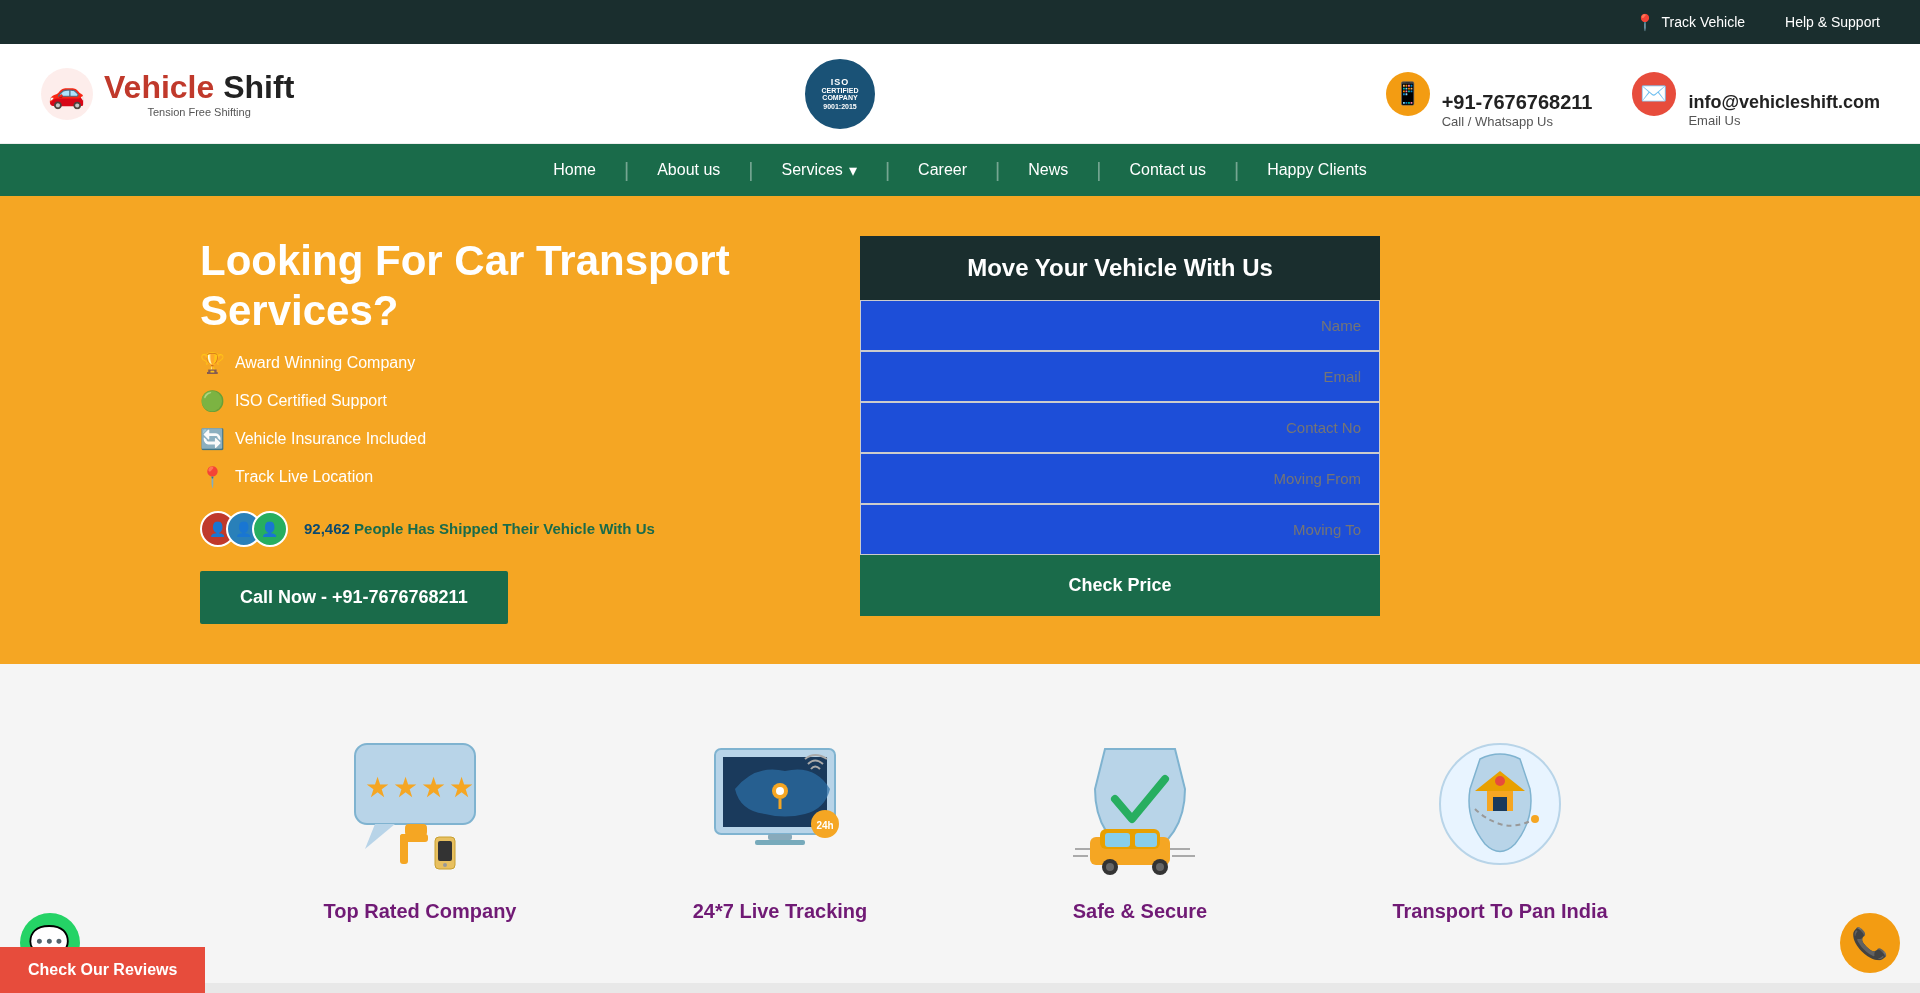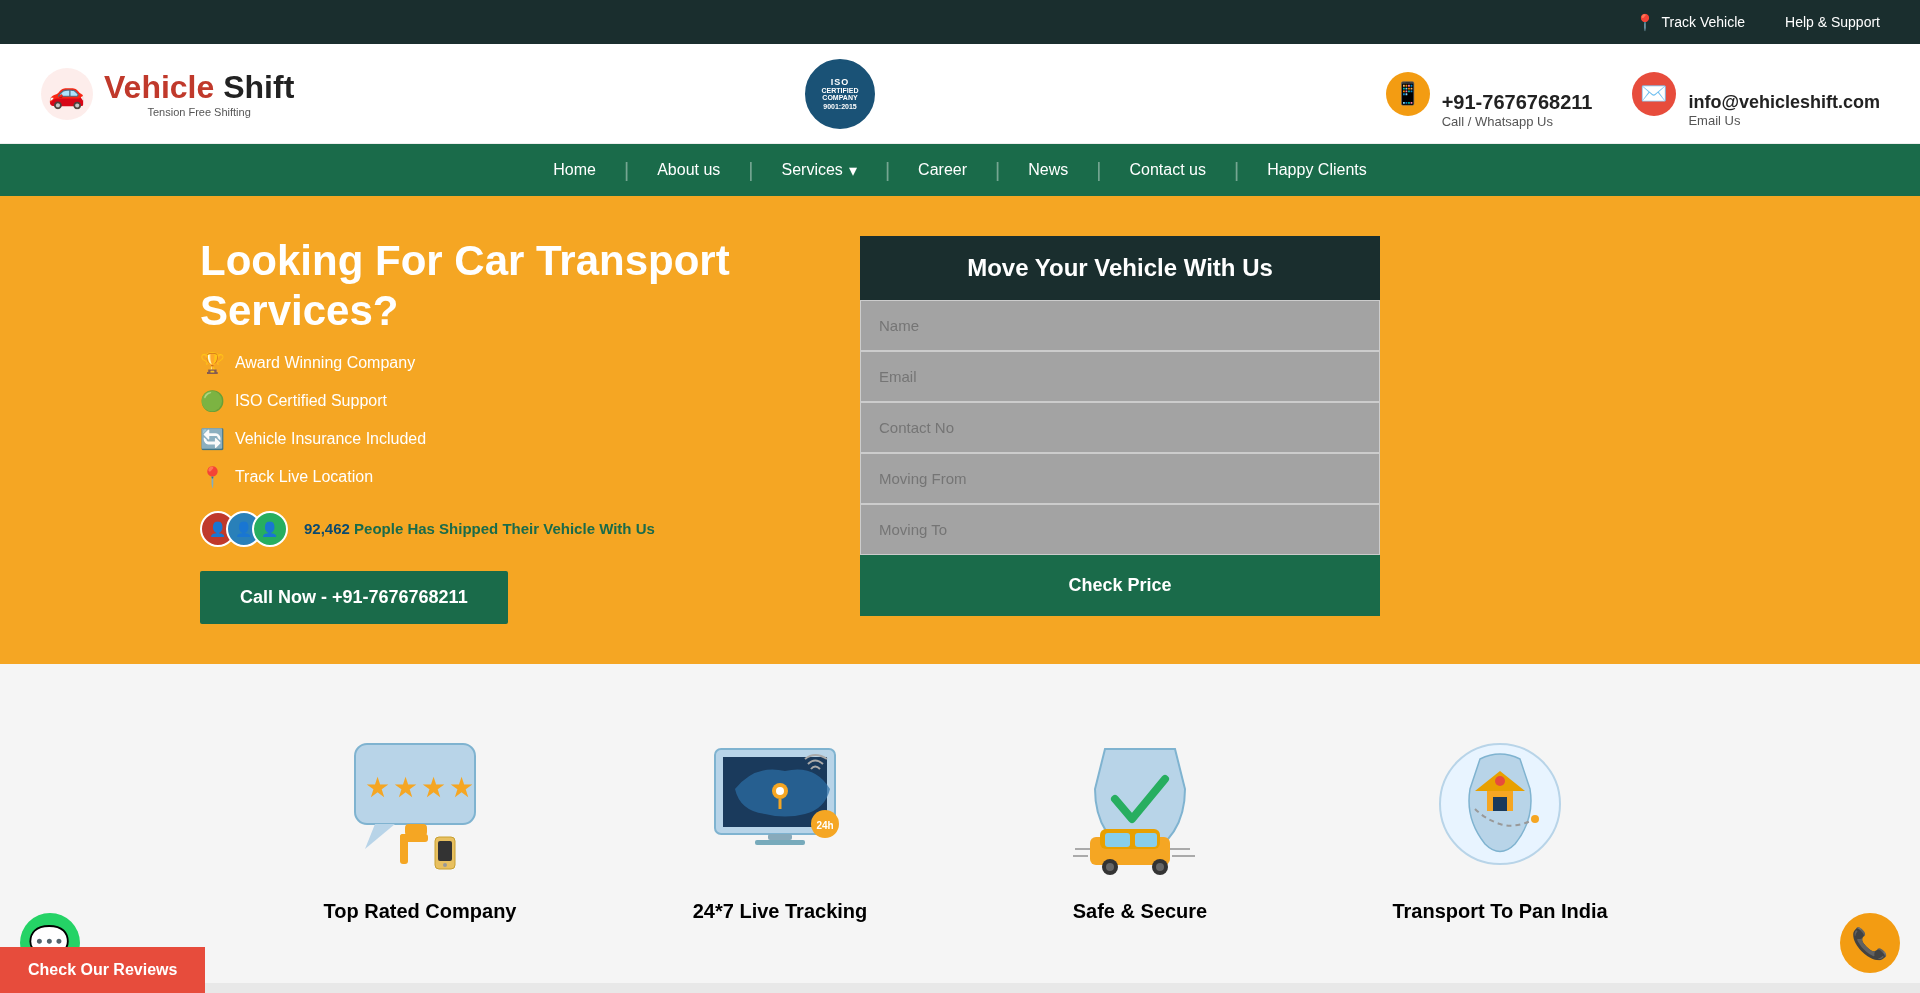--- a/index.html
+++ b/index.html
@@ -221,21 +221,22 @@
       display: flex;
       flex-direction: column;
       gap: 0;
     }
     .form-input {
       padding: 16px 18px;
       font-size: 15px;
       border: 1px solid #ccc;
       outline: none;
       width: 100%;
-      background: #a3a3a3;
+      background: #1d4ed8;
+      text-align: right;
     }
     .btn-check-price {
       background: #1a6b4a;
       color: white;
       border: none;
       padding: 20px;
       font-size: 18px;
       font-weight: bold;
       cursor: pointer;
       width: 100%;
@@ -259,21 +260,21 @@
     .feature-icon-area {
       width: 160px;
       height: 160px;
       display: flex;
       align-items: center;
       justify-content: center;
     }
     .feature-label {
       font-size: 20px;
       font-weight: bold;
-      color: #000000;
+      color: #701a75;
       text-align: center;
     }
 
     
     .reviews-section {
       background: #e8e8e8;
       padding: 30px 80px 40px;
       display: flex;
       flex-direction: column;
       align-items: center;

